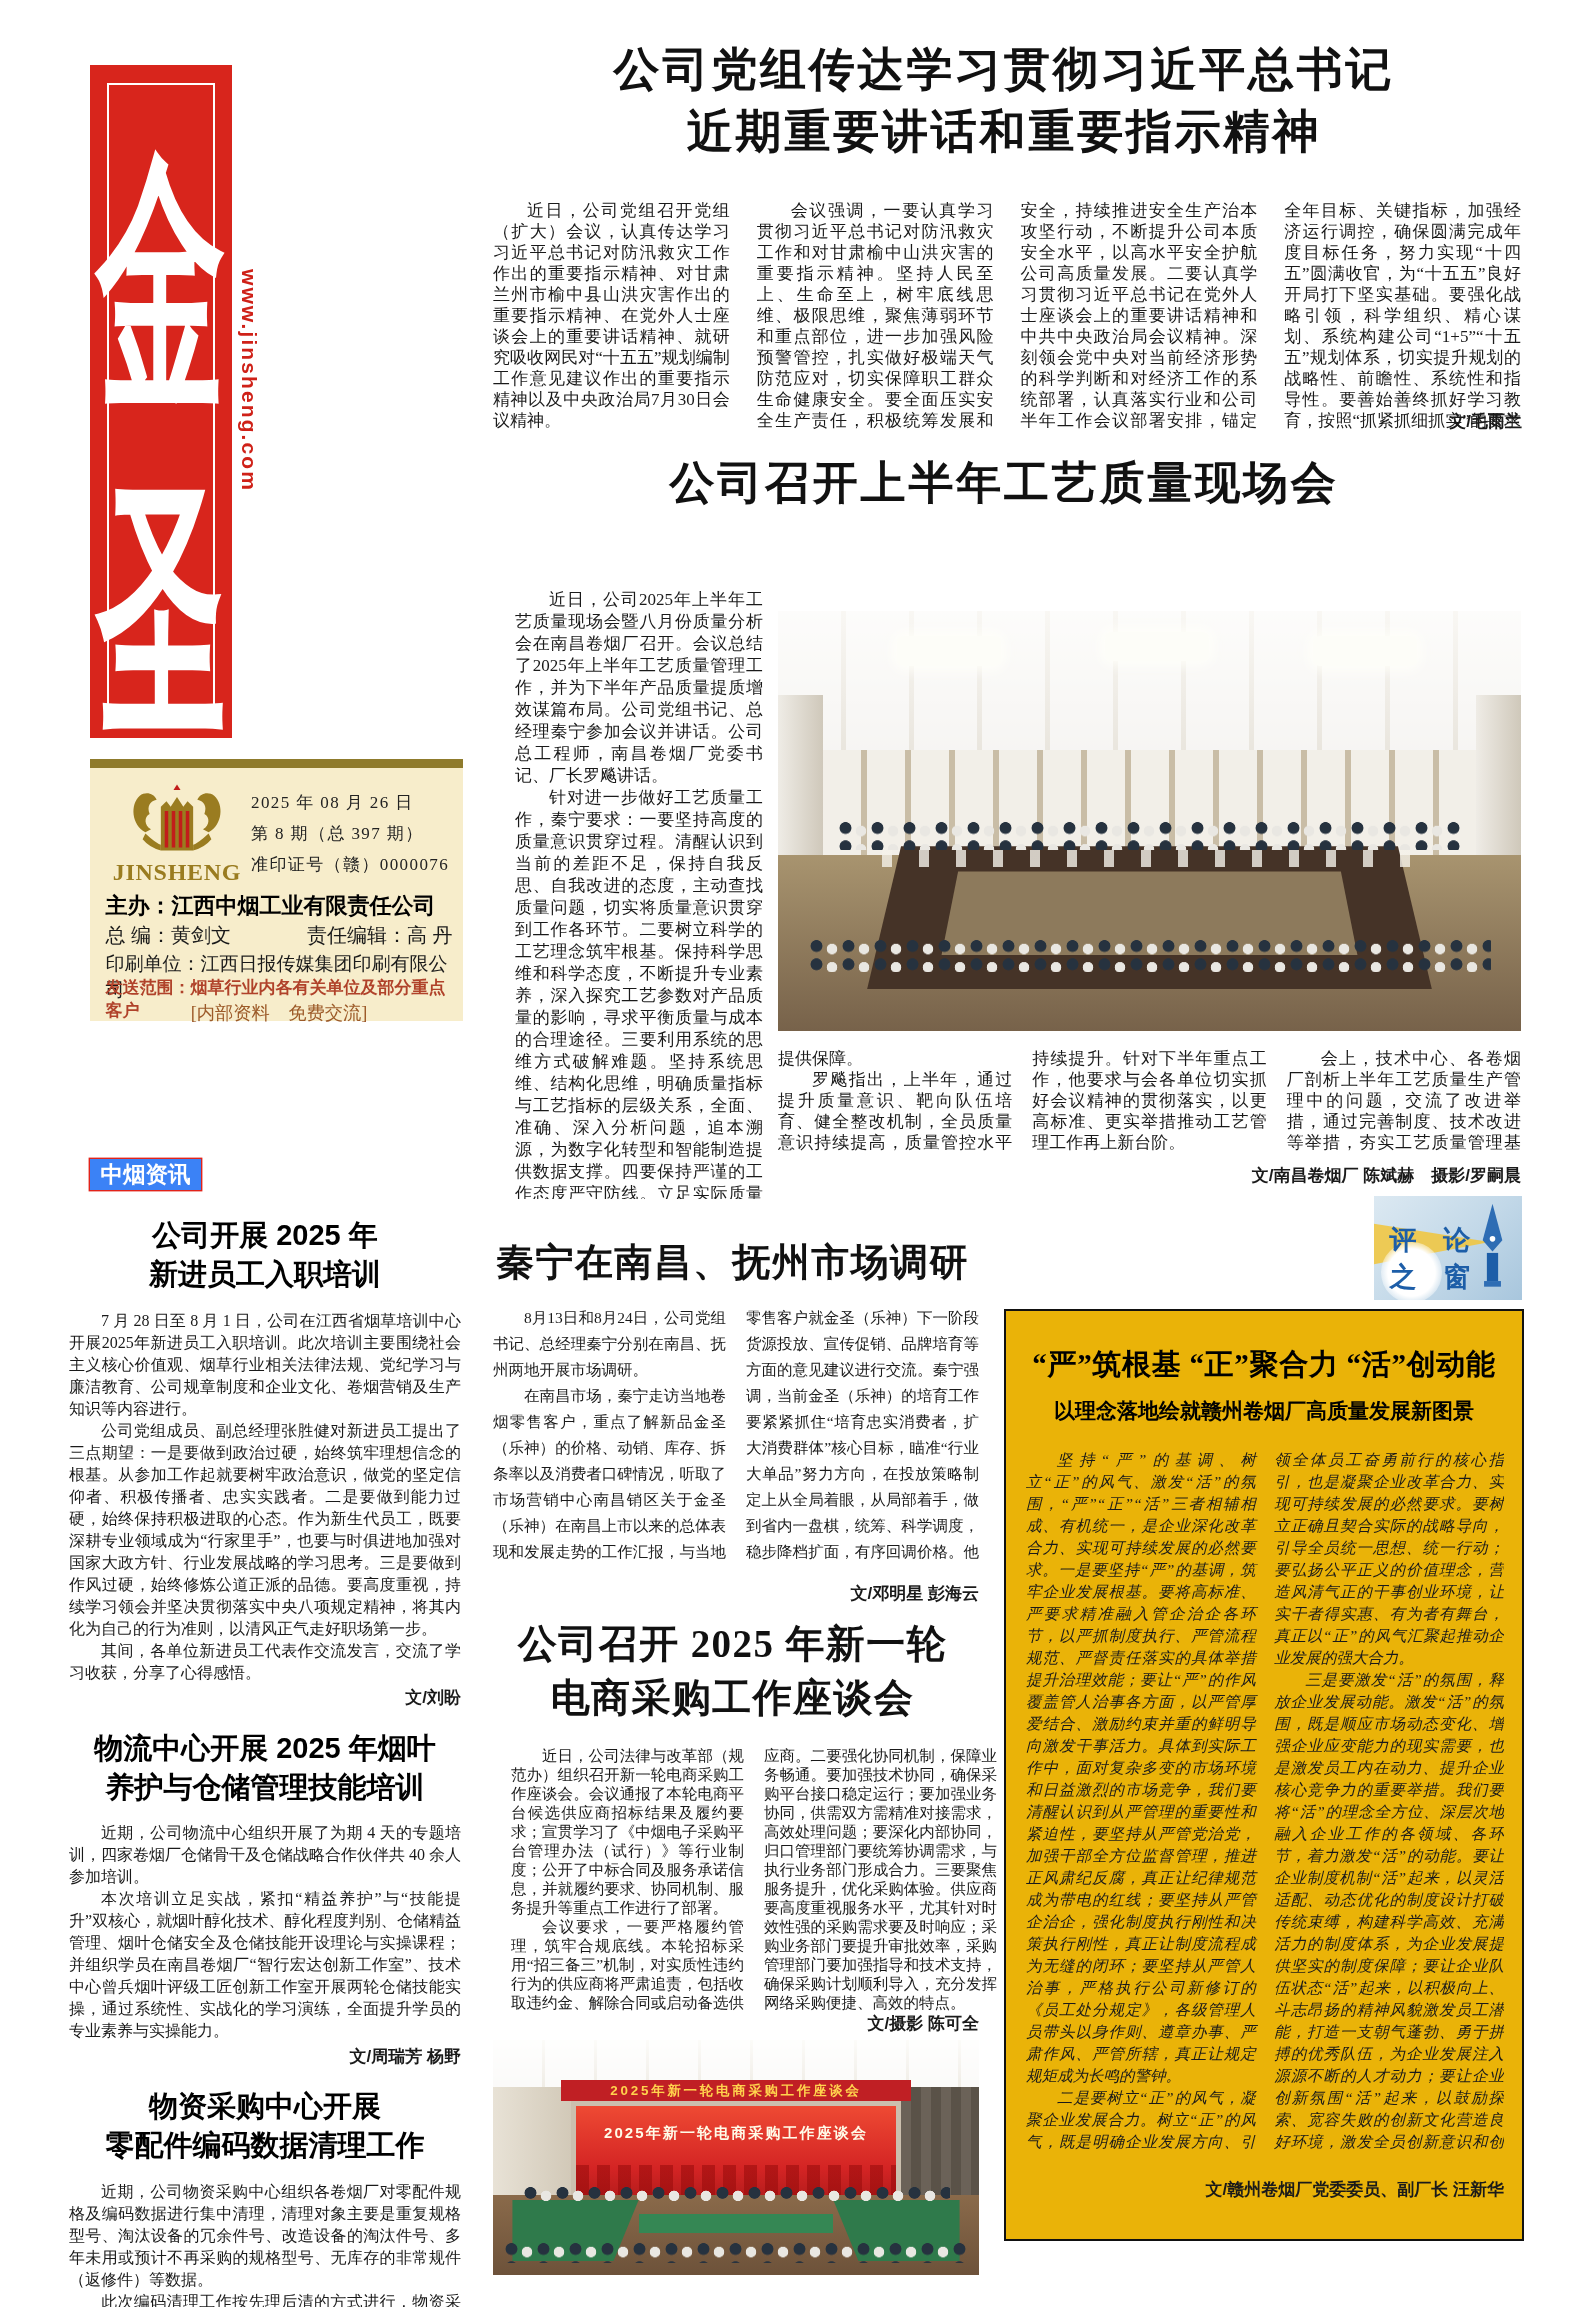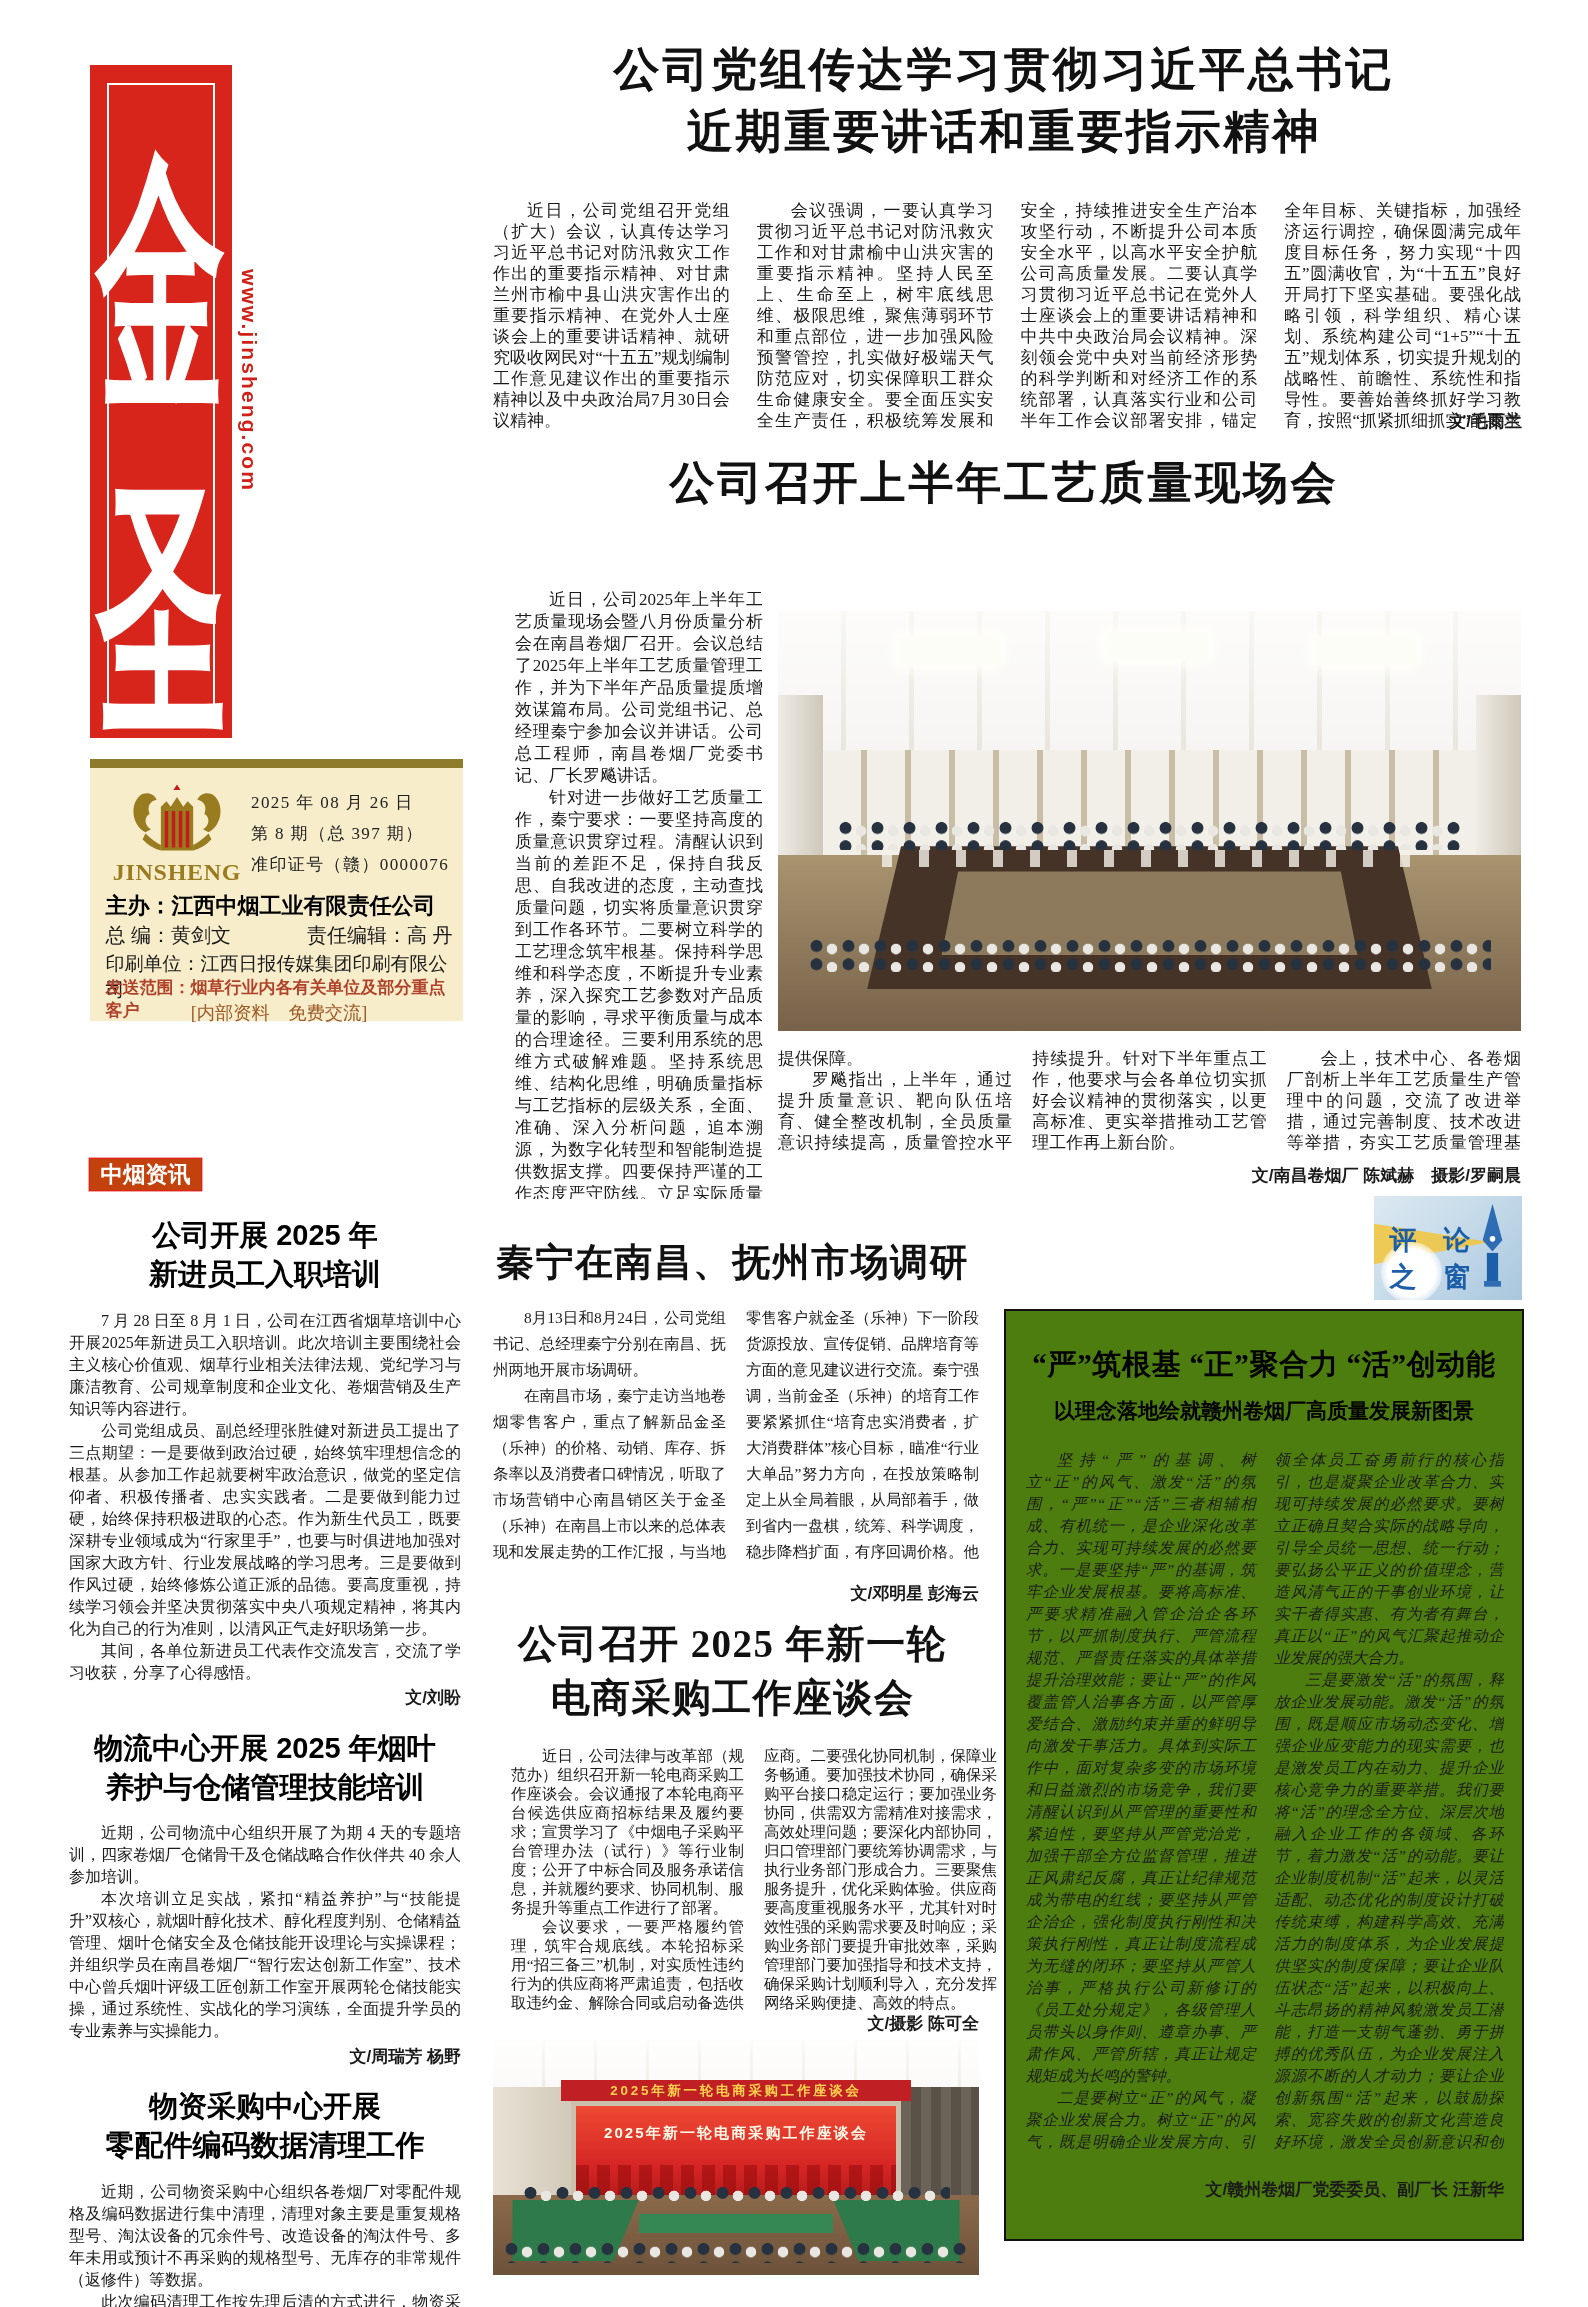--- a/index.html
+++ b/index.html
@@ -24,21 +24,21 @@
   .dates{position:absolute;left:161px;top:28px;width:204px;font-size:17px;line-height:31px;color:#222;
          letter-spacing:1.4px;white-space:nowrap;}
   .inforow{position:absolute;left:15.5px;width:347px;font-family:"Liberation Sans","DejaVu Sans",sans-serif;}
   .r-sponsor{top:132px;font-size:22px;font-weight:bold;color:#000;}
   .r-editors{top:163px;font-size:20px;display:flex;justify-content:space-between;}
   .r-printer{top:192px;font-size:19px;}
   .r-dist{top:217px;font-size:17px;color:#b0422a;font-weight:bold;}
   .r-internal{top:241px;font-size:18.3px;color:#9c5a28;text-align:center;
               font-family:"Liberation Serif",serif;}
   
-  .badge{position:absolute;left:90px;top:1159px;width:111px;height:31px;background:#c2410c;
+  .badge{position:absolute;left:90px;top:1159px;width:111px;height:31px;background:#3b82f6;
          color:#fff;font-weight:bold;font-size:22.5px;line-height:31px;text-align:center;
          font-family:Liberation Sans, sans-serif;box-shadow:0 0 0 1.4px #e2231a;}
   .leftrail{position:absolute;left:69px;top:1216px;width:392px;}
   .lhead{font-family:"Liberation Sans","DejaVu Sans",sans-serif;font-weight:bold;color:#000;
          font-size:29px;line-height:39px;text-align:center;margin:18.3px 0 15.5px 0;}
   .body-t{font-size:16px;line-height:22px;text-align:justify;}
   .para{text-indent:2em;}
   .para.noind{text-indent:0;}
   .byline{font-weight:bold;text-align:right;font-size:17px;line-height:24px;
           font-family:"Liberation Sans","DejaVu Sans",sans-serif;margin-top:2.8px;}
@@ -72,21 +72,21 @@
   
   .cw-logo{position:absolute;left:1374px;top:1196px;width:148px;height:104px;overflow:hidden;
            background:linear-gradient(135deg,#dce9f2 0%,#c2d8e8 55%,#a8c6dd 100%);}
   .cw-beam{position:absolute;left:-4.2px;top:27px;width:120px;height:42px;background:#f2c53a;
            clip-path:polygon(100% 45%,0 0,0 100%);opacity:.85;}
   .cw-sun{position:absolute;left:7px;top:46px;width:61px;height:61px;border-radius:50%;
           background:radial-gradient(circle,#ffffff 0 55%,rgba(255,255,255,.25) 75%,transparent 80%);}
   .cw-text{position:absolute;left:15.5px;top:26px;color:#1d5ea8;font-weight:bold;font-size:27px;
            line-height:37px;letter-spacing:10px;font-family:"Liberation Serif",serif;}
   .cw-box{position:absolute;left:1004px;top:1309px;width:516px;height:928px;border:2.1px solid #111;
-          background:#4d7c0f;}
+          background:#eab308;}
   .cw-title{position:absolute;left:7px;top:34px;width:502px;text-align:center;font-weight:bold;
             font-size:29px;letter-spacing:0.7px;color:#000;}
   .cw-sub{position:absolute;left:7px;top:86px;width:502px;text-align:center;font-weight:bold;
           font-size:21px;color:#000;font-family:"Liberation Sans","DejaVu Sans",sans-serif;}
   .cw-cols{position:absolute;left:20px;top:138px;width:478px;height:711px;column-count:2;
            column-gap:18.3px;overflow:hidden;font-size:15.5px;line-height:22px;font-style:italic;
            text-align:justify;}
   .cw-by{position:absolute;left:20px;top:864px;width:478px;font-style:normal;}
   
   .lay{position:absolute;}

